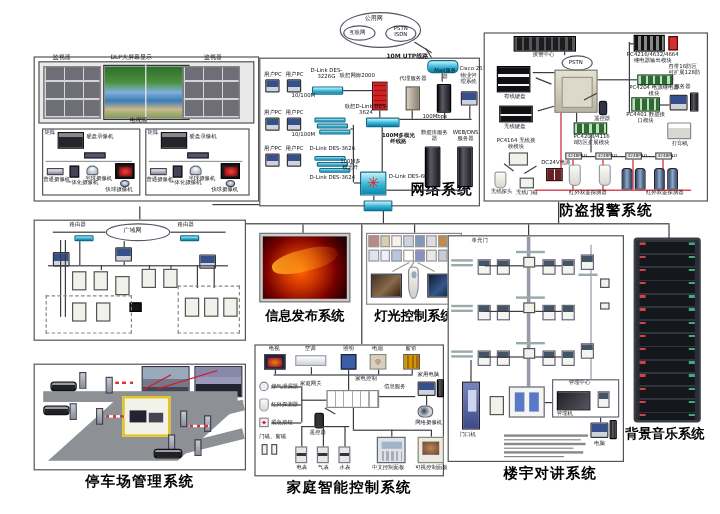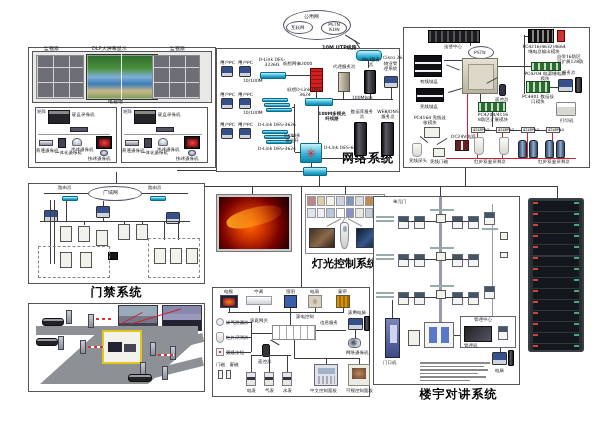--- a/index.html
+++ b/index.html
@@ -172,20 +172,21 @@
   <div class="ln" style="left:294px;top:104px;width:1px;height:48px"></div>
   <div class="ln" style="left:295px;top:152px;width:6px;height:1px"></div>
   <div class="ln" style="left:292px;top:107px;width:2px;height:1px"></div>
   <div class="ln" style="left:292px;top:136px;width:2px;height:1px"></div>
   <div class="ln" style="left:322px;top:158px;width:66px;height:1px"></div>
   <div class="ln" style="left:360px;top:156px;width:1px;height:2px"></div>
   <div class="ln" style="left:387px;top:156px;width:1px;height:2px"></div>
   <div class="ln" style="left:311px;top:163px;width:1px;height:4px"></div>
 
   <div class="box" style="left:403px;top:27px;width:187px;height:141px"></div>
+  <div class="bt" style="left:420px;top:167px;width:170px">防盗报警系统</div>
   <div class="a" style="left:428px;top:30px;width:52px;height:13px;background:repeating-linear-gradient(90deg,#555 0 2px,#1c1c20 2px 6px);border:1px solid #000"></div>
   <div class="t t4" style="left:444px;top:44px">接警中心</div>
   <div class="ln" style="left:470px;top:43px;width:1px;height:3px"></div>
   <div class="cloud" style="left:468px;top:46px;width:26px;height:13px"></div>
   <div class="t t4" style="left:474px;top:50px">PSTN</div>
   <div class="kb" style="left:414px;top:55px;width:28px;height:22px"></div>
   <div class="t t4" style="left:420px;top:79px">有线键盘</div>
   <div class="kb" style="left:416px;top:88px;width:28px;height:14px"></div>
   <div class="t t4" style="left:420px;top:104px">无线键盘</div>
   <div class="a" style="left:462px;top:58px;width:36px;height:36px;background:linear-gradient(180deg,#e8e2d4,#b8b2a2);border:1px solid #776">
@@ -253,21 +254,20 @@
   <div class="ln" style="left:444px;top:60px;width:18px;height:1px"></div>
   <div class="ln" style="left:498px;top:66px;width:26px;height:1px"></div>
   <div class="ln" style="left:524px;top:35px;width:1px;height:59px"></div>
   <div class="ln" style="left:524px;top:36px;width:4px;height:1px"></div>
   <div class="ln" style="left:524px;top:66px;width:7px;height:1px"></div>
   <div class="ln" style="left:550px;top:87px;width:8px;height:1px"></div>
   <div class="ln" style="left:480px;top:94px;width:1px;height:8px"></div>
   <div class="ln" style="left:492px;top:112px;width:1px;height:15px"></div>
 
   <div class="box" style="left:28px;top:183px;width:177px;height:101px"></div>
-  <div class="bt" style="left:28px;top:284px;width:177px">门禁系统</div>
   <div class="cloud" style="left:88px;top:186px;width:54px;height:15px"></div>
   <div class="t t5" style="left:103px;top:190px">广域网</div>
   <div class="ln" style="left:44px;top:193px;width:44px;height:1px"></div>
   <div class="ln" style="left:142px;top:193px;width:46px;height:1px"></div>
   <div class="t t4" style="left:58px;top:185px">路由器</div>
   <div class="t t4" style="left:148px;top:185px">路由器</div>
   <div class="sw" style="left:62px;top:196px;width:16px;height:5px"></div>
   <div class="sw" style="left:150px;top:196px;width:16px;height:5px"></div>
   <div class="pc" style="left:44px;top:210px;width:14px;height:12px"></div>
   <div class="pc" style="left:96px;top:206px;width:14px;height:12px"></div>
@@ -293,20 +293,21 @@
   <div class="whitebox" style="left:60px;top:252px;width:12px;height:16px"></div>
   <div class="whitebox" style="left:80px;top:252px;width:12px;height:16px"></div>
   <div class="dash" style="left:148px;top:238px;width:52px;height:40px"></div>
   <div class="whitebox" style="left:154px;top:248px;width:12px;height:16px"></div>
   <div class="whitebox" style="left:170px;top:248px;width:12px;height:16px"></div>
   <div class="whitebox" style="left:186px;top:248px;width:12px;height:16px"></div>
 
   <div class="a" style="left:216px;top:194px;width:76px;height:58px;background:#c9cbce;border:1px solid #777"></div>
   <div class="a" style="left:219px;top:197px;width:70px;height:52px;background:radial-gradient(circle at 45% 55%,#f60 0%,#c30 30%,#700 62%,#300 85%,#200 100%)"></div>
   <div class="a" style="left:226px;top:208px;width:56px;height:18px;transform:rotate(-14deg);border-radius:45%;background:linear-gradient(90deg,rgba(255,170,30,.9),rgba(255,90,0,.15))"></div>
+  <div class="bt bt2" style="left:216px;top:256px;width:76px">信息发布系统</div>
 
   <div class="box" style="left:305px;top:194px;width:80px;height:60px;border-color:#888"></div>
   <div class="a" style="left:307px;top:196px;width:76px;height:10px;display:flex;gap:1px">
     <div style="flex:1;background:#b88;border:1px solid #999"></div>
     <div style="flex:1;background:#dca;border:1px solid #999"></div>
     <div style="flex:1;background:#f5f2ea;border:1px solid #999"></div>
     <div style="flex:1;background:#ccd4e2;border:1px solid #999"></div>
     <div style="flex:1;background:#8096ba;border:1px solid #999"></div>
     <div style="flex:1;background:#ddd;border:1px solid #999"></div>
     <div style="flex:1;background:#c08a50;border:1px solid #999"></div>
@@ -326,20 +327,21 @@
   <div class="ln" style="left:338px;top:221px;width:10px;height:1px;transform:rotate(-60deg);background:#999"></div>
   <div class="ln" style="left:347px;top:222px;width:16px;height:1px;transform:rotate(28deg);background:#999"></div>
   <div class="a" style="left:340px;top:222px;width:9px;height:27px;background:linear-gradient(180deg,#f8f8f4,#cfcfc8);border:1px solid #889;border-radius:4px 4px 45% 45%">
       <div class="a" style="left:2px;top:3px;width:4px;height:6px;background:#9ab;border-radius:2px"></div>
     </div>
   <div class="photo" style="left:309px;top:228px;width:26px;height:20px;background:linear-gradient(135deg,#443122,#8a6a4a 55%,#322011)"></div>
   <div class="photo" style="left:356px;top:228px;width:26px;height:20px;background:linear-gradient(135deg,#101c30,#35578a 50%,#05101c)"></div>
   <div class="bt bt2" style="left:305px;top:256px;width:80px">灯光控制系统</div>
 
   <div class="box" style="left:28px;top:303px;width:177px;height:89px"></div>
+  <div class="bt" style="left:28px;top:393px;width:177px">停车场管理系统</div>
   <div class="photo" style="left:118px;top:305px;width:40px;height:26px;background:linear-gradient(180deg,#9ab 0 40%,#778 40% 70%,#445 70%)"></div>
   <div class="photo" style="left:162px;top:305px;width:40px;height:26px;background:linear-gradient(180deg,#88a 0 35%,#99b 35% 60%,#223 60%)"></div>
   <div class="a" style="left:36px;top:326px;width:162px;height:9px;background:#8d9196"></div>
   <div class="a" style="left:40px;top:334px;width:108px;height:50px;background:#8d9196;transform:skewX(-48deg);transform-origin:left bottom"></div>
   <div class="a" style="left:146px;top:340px;width:58px;height:9px;background:#8d9196;transform:rotate(-14deg)"></div>
   <div class="a" style="left:128px;top:366px;width:76px;height:9px;background:#8d9196;transform:rotate(-14deg)"></div>
   <div class="a" style="left:102px;top:330px;width:40px;height:34px;border:2px solid #e3c51b;background:#f2f2ea">
       <div class="a" style="left:4px;top:10px;width:14px;height:10px;background:#223"></div>
       <div class="a" style="left:20px;top:12px;width:12px;height:8px;background:#445"></div>
     </div>
@@ -354,20 +356,21 @@
   <div class="kiosk" style="left:140px;top:362px;width:6px;height:14px"></div>
   <div class="kiosk" style="left:162px;top:366px;width:6px;height:14px"></div>
   <div class="a" style="left:96px;top:318px;width:18px;height:2px;background:repeating-linear-gradient(90deg,#d33 0 3px,#fff 3px 6px)"></div>
   <div class="a" style="left:88px;top:346px;width:16px;height:2px;background:repeating-linear-gradient(90deg,#d33 0 3px,#fff 3px 6px)"></div>
   <div class="a" style="left:158px;top:354px;width:16px;height:2px;background:repeating-linear-gradient(90deg,#d33 0 3px,#fff 3px 6px)"></div>
   <div class="car" style="left:42px;top:318px;width:22px;height:8px"></div>
   <div class="car" style="left:36px;top:338px;width:22px;height:8px"></div>
   <div class="car" style="left:128px;top:374px;width:24px;height:8px"></div>
 
   <div class="box" style="left:212px;top:287px;width:158px;height:110px"></div>
+  <div class="bt" style="left:212px;top:398px;width:158px">家庭智能控制系统</div>
   <div class="t t4" style="left:224px;top:289px">电视</div>
   <div class="t t4" style="left:254px;top:289px">空调</div>
   <div class="t t4" style="left:286px;top:289px">照明</div>
   <div class="t t4" style="left:310px;top:289px">电扇</div>
   <div class="t t4" style="left:338px;top:289px">窗帘</div>
   <div class="a" style="left:220px;top:295px;width:18px;height:13px;background:#223;border:1px solid #445">
       <div class="a" style="left:2px;top:2px;width:12px;height:8px;background:radial-gradient(#e80,#804)"></div>
     </div>
   <div class="a" style="left:246px;top:296px;width:26px;height:9px;background:linear-gradient(180deg,#fff,#cfd4d8);border:1px solid #99a"></div>
   <div class="a" style="left:284px;top:295px;width:13px;height:13px;background:#3a5fa8;border:1px solid #223"></div>
@@ -500,14 +503,15 @@
   <div class="lng" style="left:420px;top:362px;width:70px;height:1.5px;background:#888"></div>
   <div class="lng" style="left:420px;top:365.5px;width:64px;height:1.5px;background:#888"></div>
   <div class="lng" style="left:420px;top:369px;width:68px;height:1.5px;background:#888"></div>
   <div class="lng" style="left:420px;top:372.5px;width:58px;height:1.5px;background:#888"></div>
   <div class="lng" style="left:420px;top:376px;width:66px;height:1.5px;background:#888"></div>
   <div class="lng" style="left:420px;top:379.5px;width:50px;height:1.5px;background:#888"></div>
 
   <div class="a" style="left:528px;top:198px;width:56px;height:154px;border:2px solid #3a3e46;border-radius:3px;background-color:#111418;background-image:repeating-linear-gradient(180deg,#30343c 0 1.5px,#14171c 1.5px 11px);box-shadow:inset 3px 0 #2a2e36,inset -3px 0 #2a2e36"></div>
   <div class="a" style="left:533px;top:202px;width:5px;height:146px;background:repeating-linear-gradient(180deg,#c44 0 2px,transparent 2px 11px)"></div>
   <div class="a" style="left:574px;top:202px;width:5px;height:146px;background:repeating-linear-gradient(180deg,#4a7 0 2px,transparent 2px 11px)"></div>
+  <div class="bt bt2" style="left:512px;top:354px;width:84px">背景音乐系统</div>
 
 </div>
 
 </body></html>

